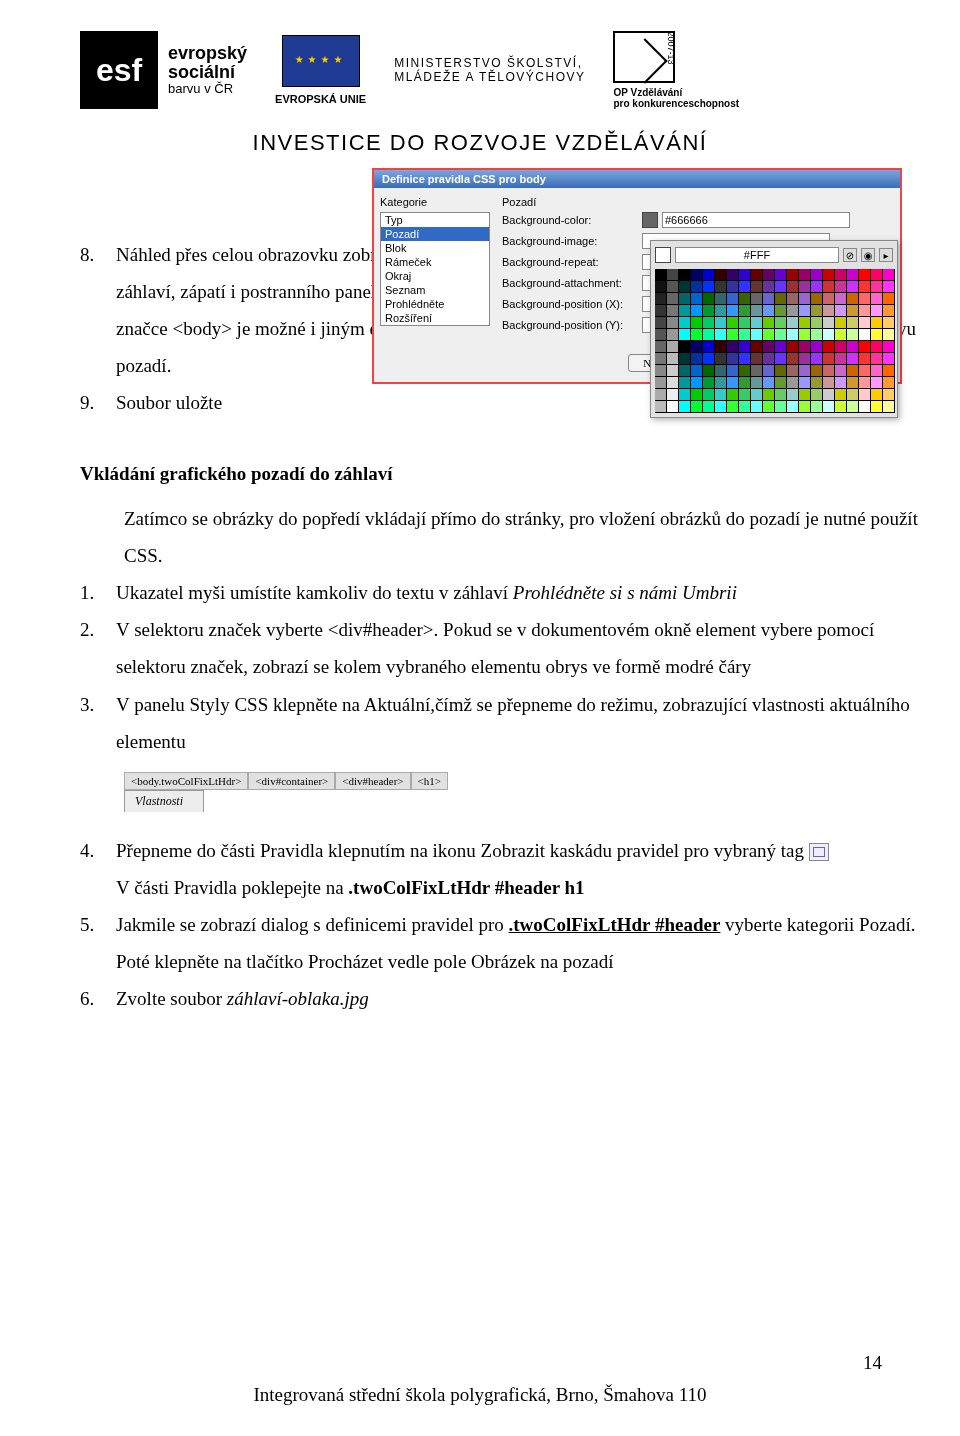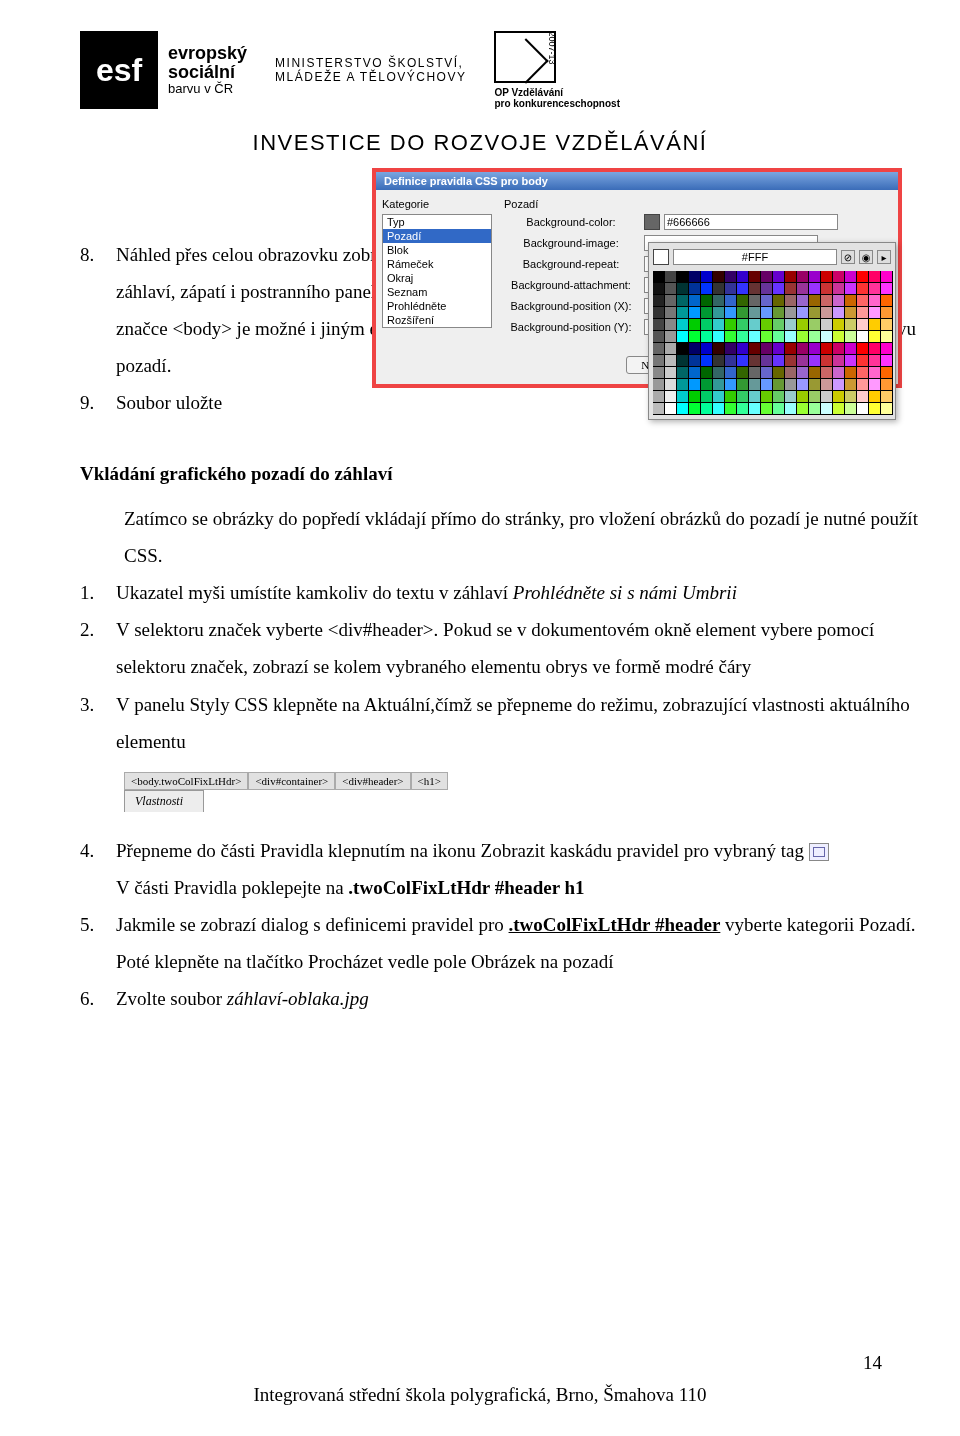--- a/index.html
+++ b/index.html
@@ -17,32 +17,32 @@
   .eu-flag::after { content:"★★★★"; position:absolute; top:18px; left:0; right:0; text-align:center; color:#ffcc00; font-size:10px; letter-spacing:4px; }
   .logo-msmt { font: 12px Arial; line-height:1.2; }
   .msmt-mark { font: bold 30px Arial; line-height:0.78; }
   .logo-op { font: 10px Arial; }
   .op-mark { width:62px; height:52px; border:2px solid #000; position:relative; margin-bottom:4px; }
   .op-mark::before { content:""; position:absolute; width:30px; height:30px; border:2px solid #000; border-left:none; border-bottom:none; transform:rotate(45deg); top:12px; left:14px; }
   .op-mark::after { content:"2007-13"; position:absolute; right:-14px; top:10px; font-size:9px; transform:rotate(90deg); }
   .invest-title { font: 22px Arial; letter-spacing:1.5px; margin-top:10px; text-align:center; width:800px; }
 
   
-  .dialog { position:absolute; top:168px; left:372px; width:530px; background:#efefef; font: 11px Tahoma, Arial; border:4px solid #ef4444; }
+  .dialog { position:absolute; top:168px; left:372px; width:530px; background:#efefef; font: 11px Tahoma, Arial; border:2px solid #ef4444; }
   .dialog-title { background: linear-gradient(#7ba6e0,#3a6cb8); color:#fff; padding:3px 8px; font-weight:bold; font-size:11px; }
   .dialog-body { display:flex; }
   .dlg-left, .dlg-right { padding:6px; }
   .dlg-header { font-size:11px; padding:2px 0 4px; }
   .listbox { border:1px solid #888; width:110px; background:#fff; }
   .listbox div { padding:1px 4px; font-size:11px; }
   .listbox .sel { background:#3169c6; color:#fff; }
   .dlg-right { flex:1; font-size:11px; }
   .dlg-row { display:flex; align-items:center; margin-bottom:5px; }
-  .dlg-row span:first-child { width:140px; text-align:center; padding-right:6px; }
-  .dlg-row input { width:174px; height:16px; font-size:11px; padding:0 2px; border:1px solid #888; }
+  .dlg-row span:first-child { width:140px; text-align:left; padding-right:6px; }
+  .dlg-row input { width:188px; height:16px; font-size:11px; padding:0 2px; border:1px solid #888; }
   .palette { position:absolute; top:70px; right:2px; width:248px; background:#e2e2e2; border:1px solid #888; padding:4px; box-shadow:2px 2px 6px rgba(0,0,0,.3); }
   .pal-top { display:flex; align-items:center; gap:4px; height:20px; margin-bottom:4px; }
   .pal-top .sw { width:16px; height:16px; background:#fff; border:1px solid #444; }
   .pal-top input { flex:1; height:16px; font-size:11px; border:1px solid #888; text-align:center; }
   .pal-top .pico { width:14px; height:14px; border:1px solid #888; background:#ddd; font-size:10px; line-height:14px; text-align:center; }
   .pal-grid { display:grid; grid-template-columns:repeat(20,1fr); gap:0; }
   .pal-grid > div { width:12px; height:12px; border-right:1px solid #000; border-bottom:1px solid #000; }
   .dlg-buttons { display:flex; justify-content:flex-end; gap:10px; padding:10px; }
   .dlg-buttons button { font:11px Tahoma; padding:2px 14px; background:#f3f3f3; border:1px solid #888; border-radius:3px; }
 
@@ -76,20 +76,24 @@
 <div class="page">
 
   <div class="header-logos">
     <div class="logo-esf">
       <div class="esf-mark">esf</div>
       <div class="esf-text">
         <div>evropský</div>
         <div>sociální</div>
         <div class="sub">barvu v ČR</div>
       </div>
+    </div>
+    <div class="logo-eu">
+      <div class="eu-flag"></div>
+      <div style="font-weight:bold;">EVROPSKÁ UNIE</div>
     </div>
     <div class="logo-msmt">
       <div style="letter-spacing:1.5px;">MINISTERSTVO ŠKOLSTVÍ,</div>
       <div style="letter-spacing:1.5px;">MLÁDEŽE A TĚLOVÝCHOVY</div>
     </div>
     <div class="logo-op">
       <div class="op-mark"></div>
       <div style="font-weight:bold;">OP Vzdělávání</div>
       <div style="font-weight:bold;">pro konkurenceschopnost</div>
     </div>

